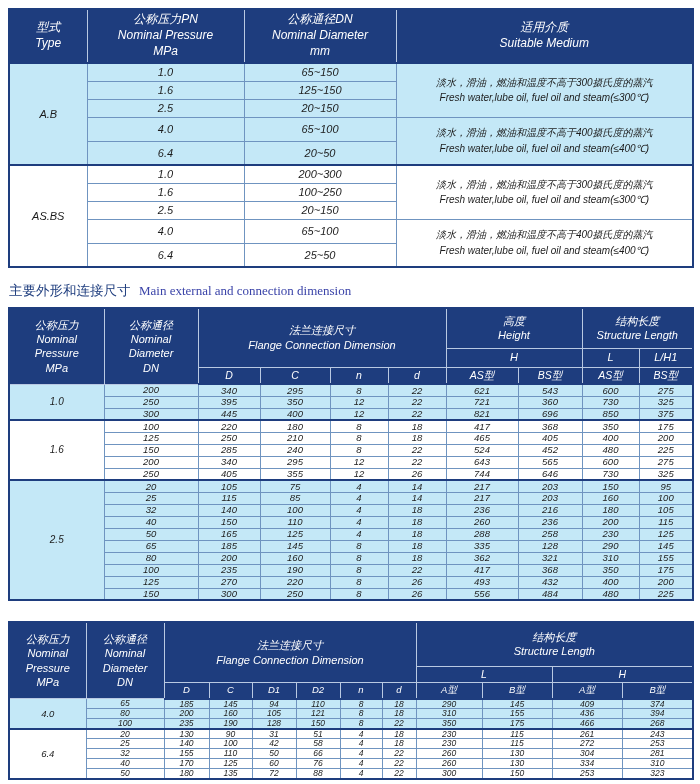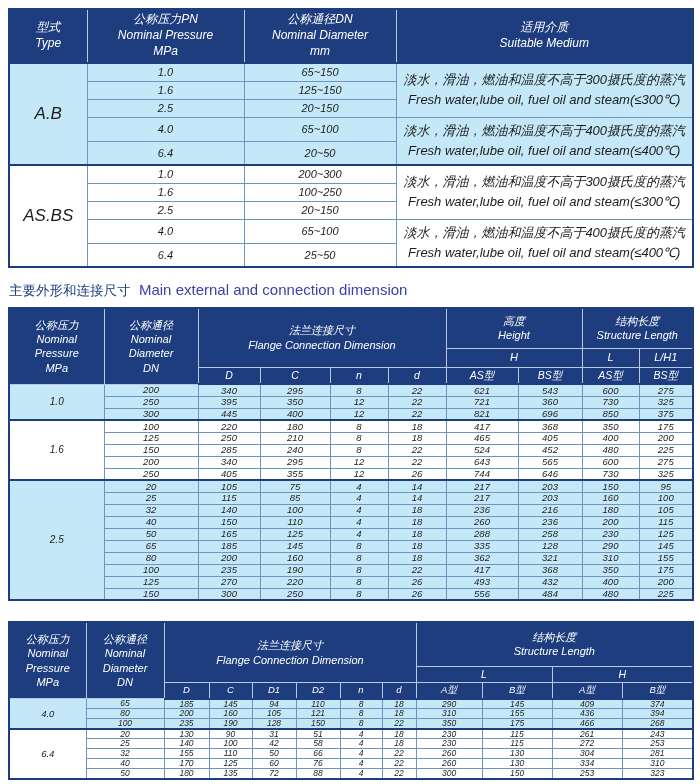--- a/index.html
+++ b/index.html
@@ -27,27 +27,27 @@
     padding:0 2px;background:#ffffff;
   }
   tr.band td{background:var(--band);}
   tr.gsep td{border-top:2px solid var(--navy);}
   thead tr:last-child th{border-bottom:2px solid var(--navy);}
 
   
   .t1 th{font-size:12px;line-height:1.32;height:54px;}
   .t1 td{font-size:11px;height:18px;}
   .t1 tr.tall td{height:24px;}
-  .t1 .typecell{font-size:17px;}
-  .t1 .medium{font-size:13px;line-height:1.55;white-space:pre-line;padding:2px 6px;}
+  .t1 .typecell{font-size:11px;}
+  .t1 .medium{font-size:10px;line-height:1.55;white-space:pre-line;padding:2px 6px;}
 
   
   .title{margin:13px 0 7px 1px;white-space:nowrap;}
   .title .tcn{font-size:13.5px;font-weight:normal;color:var(--navy);}
-  .title .ten{font-size:15px;font-family:Liberation Sans, sans-serif;color:#3a43a8;margin-left:4px;}
+  .title .ten{font-size:13px;font-family:Liberation Serif, serif;color:#3a43a8;margin-left:4px;}
 
   
   .t2{margin-bottom:20px;}
   .t2 th{font-size:11px;line-height:1.3;}
   .t2 tr.h1 th{height:40px;}
   .t2 tr.h2 th{height:19px;font-size:11px;}
   .t2 tr.h3 th{height:16px;font-size:10.5px;}
   .t2 td{font-size:9.5px;height:12px;line-height:1;}
   .t2 .pcell{font-size:10px;}
 

